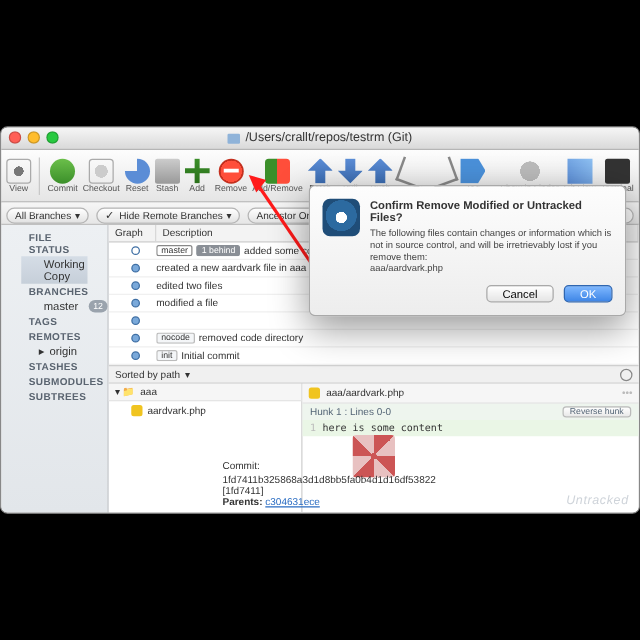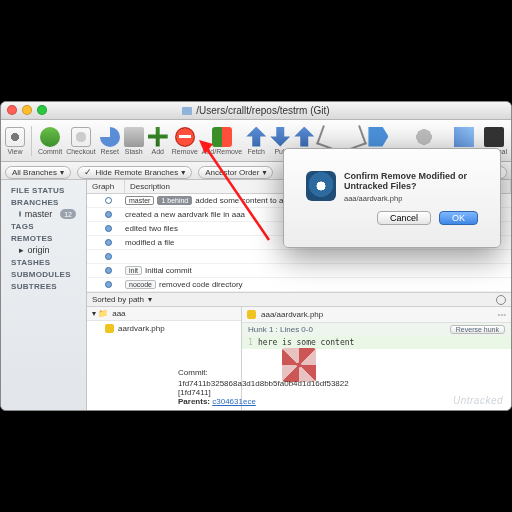--- a/index.html
+++ b/index.html
@@ -43,21 +43,21 @@
 
   
   .filterbar { height: 18px; background: linear-gradient(#f6f6f6,#e6e6e6); border-bottom:1px solid #c0c0c0; display:flex; align-items:flex-end; padding:0 4px; gap:6px; font-size:8px;}
   .pillbtn { background: linear-gradient(#fff,#e2e2e2); border:1px solid #b5b5b5; border-radius:8px; padding:0 6px; height:13px; line-height:11px; display:flex; align-items:center; gap:3px; cursor:default;}
   .check { color:#333; font-size:9px; margin-right:1px;}
   .jump-box { margin-left:auto; display:flex; align-items:center; gap:3px;}
   .jump-box input { height:13px; width:98px; border:1px solid #bbb; border-radius:7px; font-size:8px; padding:0 5px; background:#fff;}
 
   
   .body { position:absolute; top:78px; bottom:0; left:0; right:0; display:flex;}
-  .sidebar { width:86px; background: linear-gradient(#edf0f3,#e2e6ea); border-right:1px solid #c0c4c8; padding:4px 4px; }
+  .sidebar { width:86px; background: linear-gradient(#edf0f3,#e2e6ea); border-right:1px solid #c0c4c8; padding:4px 16px; }
   .side-head { font-size:8px; font-weight:600; color:#5a6470; padding:2px 6px 1px; letter-spacing:.3px;}
   .side-item { font-size:9px; color:#333; padding:1px 6px 1px 14px; display:flex; align-items:center; gap:4px;}
   .side-item.sel { background: linear-gradient(#d5dde6,#c6cfd9);}
   .pill { background:#9aa3ad; color:#fff; border-radius:7px; font-size:7px; padding:0 4px; height:10px; display:inline-flex; align-items:center;}
   .side-dot { width:6px;height:6px;border-radius:50%;background:#6d7a88;display:inline-block;}
 
   .main { flex:1; display:flex; flex-direction:column; background:#fff; position:relative;justify-content:space-between;}
   .history-head { display:flex; background:#f3f3f3; border-bottom:1px solid #d0d0d0; font-size:8px;}
   .history-head div { padding:2px 5px; border-right:1px solid #d8d8d8;}
   .col-graph { width:38px;} .col-desc{flex:1;}
@@ -89,21 +89,21 @@
 
   .diff { flex:1; font-size:8px;}
   .diff-head { background:#f6f6f6; border-bottom:1px solid #e0e0e0; padding:3px 5px; display:flex; align-items:center; gap:5px;}
   .dots{color:#bbb;}
   .diff-hunk { background:#eef5ee; color:#567; padding:2px 6px; display:flex; justify-content:space-between; align-items:center;}
   .diff-hunk .btn { border:1px solid #bbb; border-radius:3px; background:linear-gradient(#fff,#e8e8e8); padding:0 5px; font-size:7px;}
   .diff-line { background:#eaf6e6; padding:2px 6px; font-family:Menlo,monospace;}
   .gut{display:inline-block;width:10px;color:#bbb;}
 
   
-  .modal { position:absolute; right:10px; top:46px; width:218px; background:linear-gradient(#fdfdfd,#ededed); border:1px solid #a9a9a9; border-radius:5px; box-shadow:0 10px 30px rgba(0,0,0,.4); padding:22px; font-size:8px; color:#333; z-index:20;}
+  .modal { position:absolute; right:10px; top:46px; width:254px; background:linear-gradient(#fdfdfd,#ededed); border:1px solid #a9a9a9; border-radius:5px; box-shadow:0 10px 30px rgba(0,0,0,.4); padding:10px; font-size:8px; color:#333; z-index:20;}
   .modal .row1{display:flex; gap:8px;}
   .modal .icon{width:30px;height:30px;border-radius:6px;background:radial-gradient(circle at 50% 45%, #2c6aa0 55%, #1f4d78 56%); position:relative; flex:none;}
   .modal .icon::after{content:"";position:absolute;left:6px;top:6px;width:18px;height:18px;border-radius:50%;background: radial-gradient(circle,#fff 35%, transparent 36%);}
   .modal h4{font-size:9px; font-weight:600; margin-bottom:3px;}
   .modal p{font-size:7.5px; line-height:1.25; color:#444;}
   .modal .btns{display:flex; justify-content:flex-end; gap:8px; margin-top:8px;}
   .btn { border:1px solid #a9a9a9; border-radius:4px; background:linear-gradient(#fff,#e5e5e5); padding:1px 12px; font-size:9px;}
   .btn.primary{background:linear-gradient(#7fb8ff,#3f86e6); color:#fff; border-color:#2f66b0; font-weight:500;}
 
   
@@ -218,20 +218,24 @@
       </div>
     <div class="jump-box">
       <span>Jump to:</span>
       <input placeholder="" style="">
     </div>
   </div>
 
   <div class="body">
     <div class="sidebar">
       <div class="side-head">FILE STATUS</div>
+      <div class="side-item sel">
+          <span class="side-dot"></span>
+          <span>Working Copy</span>
+        </div>
       <div class="side-head">BRANCHES</div>
       <div class="side-item">
           <span class="side-dot"></span>
           <span>master</span>
           <span class="spacer" style="flex:1"></span>
           <span class="pill">12</span>
         </div>
       <div class="side-head">TAGS</div>
       <div class="side-head">REMOTES</div>
       <div class="side-item">▸ <span>origin</span></div>
@@ -283,31 +287,31 @@
           <div class="row">
             <div class="g">
               <div class="node"></div>
             </div>
           </div>
           <div class="row">
             <div class="g">
               <div class="node"></div>
             </div>
             <div class="d">
+              <span class="tag ">nocode</span>
+              <span>removed code directory</span>
+            </div>
+          </div>
+          <div class="row">
+            <div class="g">
+              <div class="node"></div>
+            </div>
+            <div class="d">
               <span class="tag ">init</span>
               <span>Initial commit</span>
-            </div>
-          </div>
-          <div class="row">
-            <div class="g">
-              <div class="node"></div>
-            </div>
-            <div class="d">
-              <span class="tag ">nocode</span>
-              <span>removed code directory</span>
             </div>
           </div>
         </div>
 
       <div class="middlebar">
         <span>Sorted by path</span>
           <span>▾</span>
         <span class="spacer" style="flex:1"></span>
         <span class="gear"></span>
       </div>
@@ -344,20 +348,21 @@
 
       <div class="brandmark">Untracked</div>
     </div>
   </div>
 
   <div class="modal">
     <div class="row1">
       <div class="icon"></div>
       <div>
         <h4>Confirm Remove Modified or Untracked Files?</h4>
+        <p>The following files contain changes or information which is not in source control, and will be irretrievably lost if you remove them:</p>
         <p>aaa/aardvark.php</p>
       </div>
     </div>
     <div class="btns">
       <button class="btn">Cancel</button>
       <button class="btn primary">OK</button>
     </div>
   </div>
 
   <div class="arrow" style="left:198px; top:38px;">

